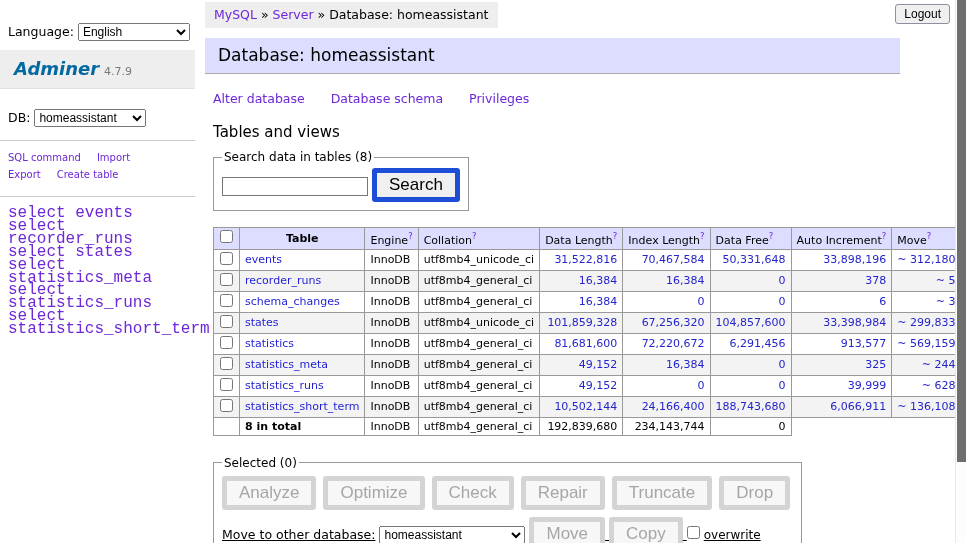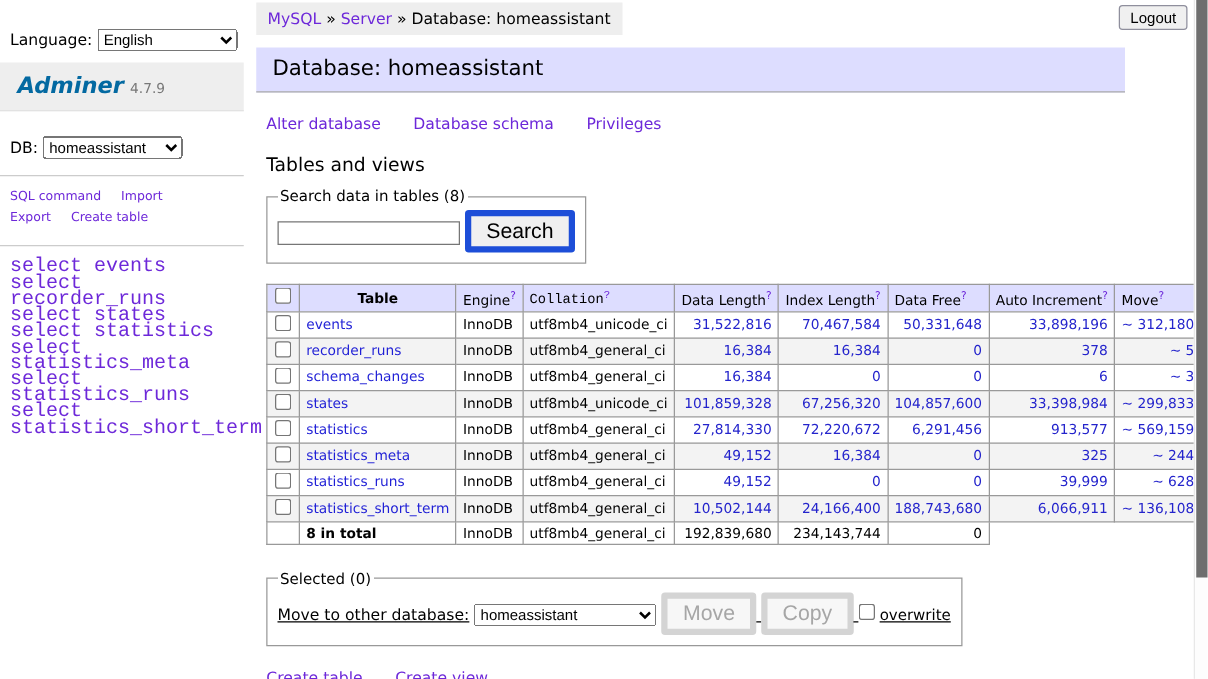--- a/index.html
+++ b/index.html
@@ -50,21 +50,21 @@
   .data thead th.tname { font-weight: bold; text-align: center; min-width: 118px; }
   .data tbody tr:nth-child(even) { background: #f3f3f3; }
   .data tbody th a { font-weight: normal; color: #1f1fd6; }
   .data td.num { text-align: right; color: #2424cc; min-width: 62px; }
   .data td.num a { color: #2424cc; }
   .data tr.total td, .data tr.total th { color: #000; }
   .data tr.total th { font-weight: bold; }
   .data tr.total td.num { color: #000; margin-top: 20px; }
   .data td.void { border: none; background: #fff; }
   .data sup a { font-size: 8.5px; }
-  .col-engine { min-width: 42px; } .col-collation { min-width: 94px; font-family: Liberation Mono, monospace; }
+  .col-engine { min-width: 42px; } .col-collation { min-width: 94px; }
   .col-rows { min-width: 52px; }
   .data input[type=checkbox] { margin: 0 1px; }
 
   #selected-fieldset { margin-top: 20px; }
   #selected-fieldset .row1 { margin: 2px 0 7px 0; }
   #selected-fieldset .row1 .btn { margin-right: 3px; }
   #move-row { font-size: 12.5px; text-decoration: underline; }
   #move-row select { width: 146px; font-size: 12px; margin: 0 4px; }
   #move-row label { font-size: 12px; margin-left: 4px; }
 
@@ -88,21 +88,20 @@
   <hr class="side-hr">
   <p id="actions">
     <a>SQL command</a><a>Import</a><br>
     <a>Export</a><a>Create table</a>
   </p>
   <hr class="side-hr">
   <p id="table-links">
     <a>select events</a>
     <a>select recorder_runs</a>
     <a>select states</a>
-    <a>select statistics</a>
     <a>select statistics_meta</a>
     <a>select statistics_runs</a>
     <a>select statistics_short_term</a>
   </p>
 </div>
 
 <div id="breadcrumb">
   <a>MySQL</a>
   <span>»</span>
   <a>Server</a>
@@ -192,21 +191,21 @@
         <td class="num">104,857,600</td>
         <td class="num">33,398,984</td>
         <td class="num"><a>~ 299,833</a></td>
 
       </tr>
       <tr>
         <td><input type="checkbox" style=""></td>
         <th><a>statistics</a></th>
         <td>InnoDB</td>
         <td>utf8mb4_general_ci</td>
-        <td class="num">27,814,330</td>
+        <td class="num">81,681,600</td>
         <td class="num">72,220,672</td>
         <td class="num">6,291,456</td>
         <td class="num">913,577</td>
         <td class="num"><a>~ 569,159</a></td>
 
       </tr>
       <tr>
         <td><input type="checkbox" style=""></td>
         <th><a>statistics_meta</a></th>
         <td>InnoDB</td>
@@ -250,20 +249,28 @@
         <td class="num">192,839,680</td>
         <td class="num">234,143,744</td>
         <td class="num">0</td>
         <td class="void" colspan="3"></td>
       </tr>
     </tbody>
   </table>
 
   <fieldset id="selected-fieldset">
     <legend>Selected (0)</legend>
+    <div class="row1">
+      <button class="btn" disabled="">Analyze</button>
+      <button class="btn" disabled="">Optimize</button>
+      <button class="btn" disabled="">Check</button>
+      <button class="btn" disabled="">Repair</button>
+      <button class="btn" disabled="">Truncate</button>
+      <button class="btn" disabled="">Drop</button>
+    </div>
     <div id="move-row">
       <span>Move to other database:</span><select><option>homeassistant</option></select><button class="btn" disabled="">Move</button>
       <button class="btn" disabled="">Copy</button>
       <input type="checkbox" id="overwrite-cb" style=""><label for="overwrite-cb">overwrite</label>
     </div>
   </fieldset>
 
   <p class="link-row">
     <a>Create table</a>
     <a>Create view</a>

